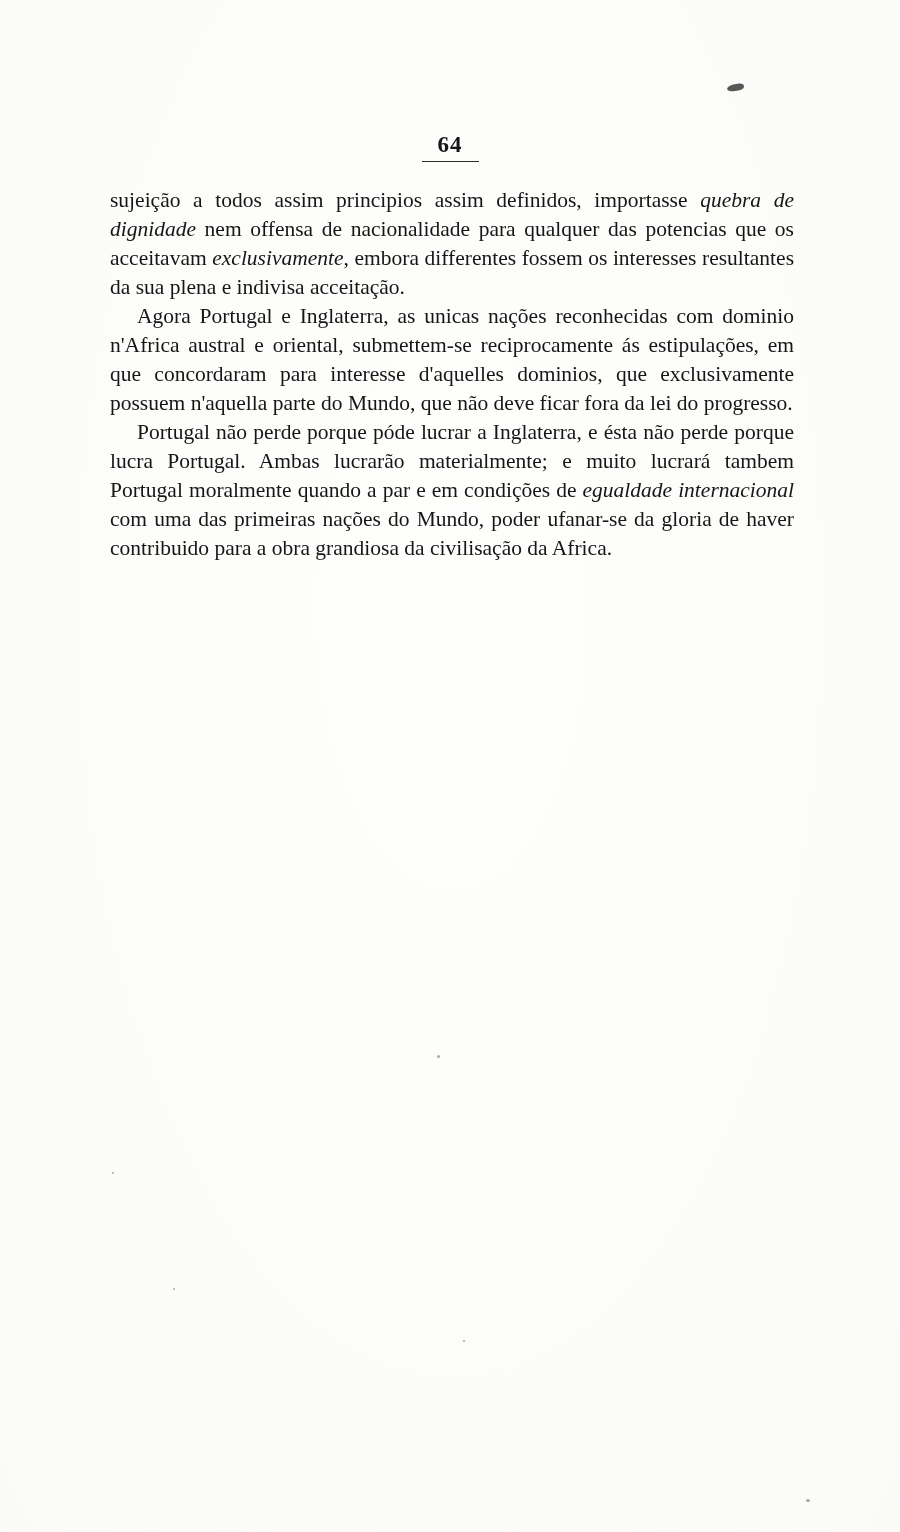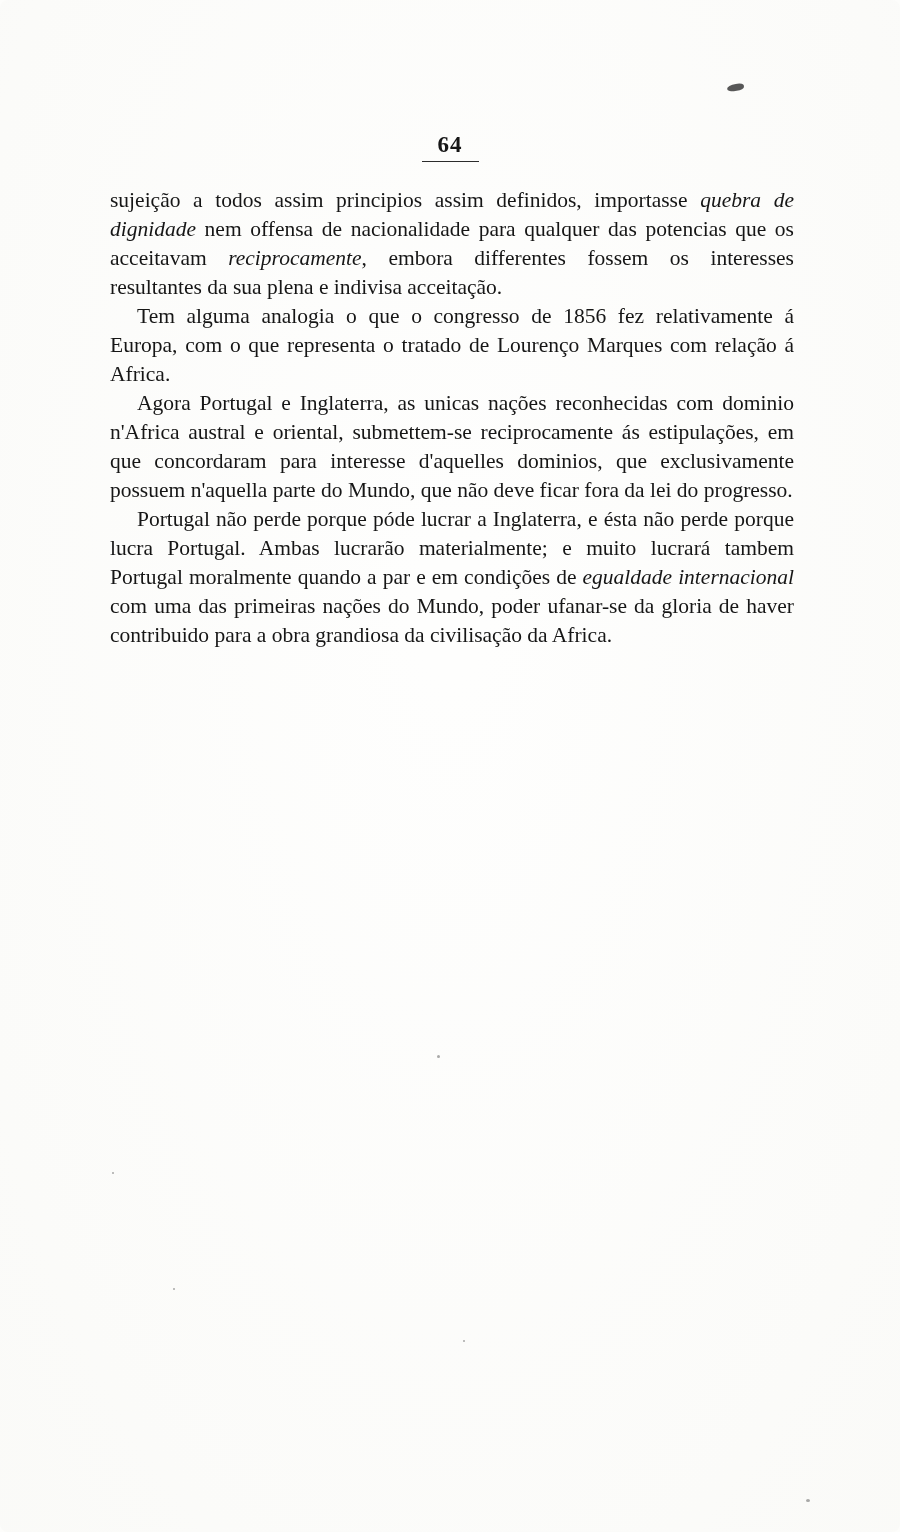--- a/index.html
+++ b/index.html
@@ -82,22 +82,21 @@
 
 <div class="page">
 
   <div class="smudge"></div>
 
   <div class="page-number">
     <span>64</span>
   </div>
 
   <div class="text-block" id="text-block">
-      <p><span>sujeição a todos assim principios assim definidos, importasse </span><span class="it">quebra de dignidade</span><span> nem offensa de nacionalidade para qualquer das potencias que os acceitavam </span><span class="it">reciprocamente</span><span>, embora differentes fossem os interesses resultantes da sua plena e indivisa acceitação.</span></p>
-      <p class="indent"><span>Tem alguma analogia o que o congresso de 1856 fez relativamente á Europa, com o que representa o tratado de Lourenço Marques com relação á Africa.</span></p>
+      <p><span>sujeição a todos assim principios assim definidos, importasse </span><span class="it">quebra de dignidade</span><span> nem offensa de nacionalidade para qualquer das potencias que os acceitavam </span><span class="it">exclusivamente</span><span>, embora differentes fossem os interesses resultantes da sua plena e indivisa acceitação.</span></p>
       <p class="indent"><span>Agora Portugal e Inglaterra, as unicas nações reconhecidas com dominio n'Africa austral e oriental, submettem-se reciprocamente ás estipulações, em que concordaram para interesse d'aquelles dominios, que exclusivamente possuem n'aquella parte do Mundo, que não deve ficar fora da lei do progresso.</span></p>
       <p class="indent"><span>Portugal não perde porque póde lucrar a Inglaterra, e ésta não perde porque lucra Portugal. Ambas lucrarão materialmente; e muito lucrará tambem Portugal moralmente quando a par e em condições de </span><span class="it">egualdade internacional</span><span> com uma das primeiras nações do Mundo, poder ufanar-se da gloria de haver contribuido para a obra grandiosa da civilisação da Africa.</span></p>
     </div>
 
   <div class="speck speck-1"></div>
   <div class="speck speck-2"></div>
   <div class="speck speck-3"></div>
   <div class="speck speck-4"></div>
   <div class="speck speck-5"></div>
 

